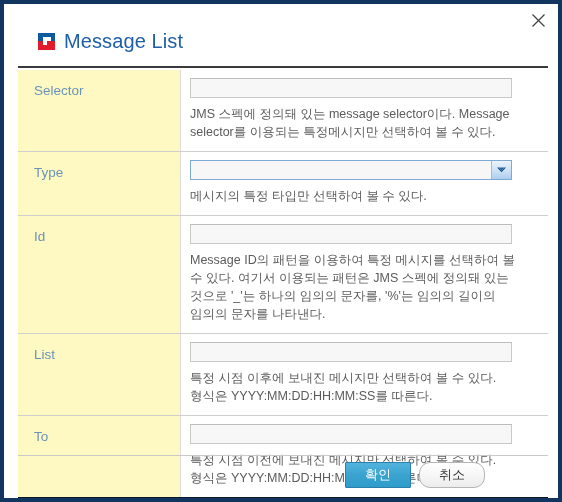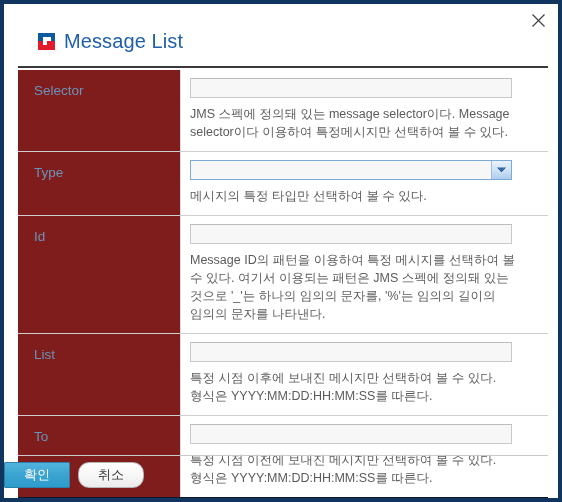--- a/index.html
+++ b/index.html
@@ -94,21 +94,21 @@
   .form-table {
     position: absolute;
     left: 14px;
     top: 66px;
     width: 530px;
     border-collapse: collapse;
     table-layout: fixed;
   }
   .form-row > .label-cell {
     width: 146px;
-    background: #7f1d1d;
+    background: #fef9c3;
     border-right: 1px solid #dcdcdc;
     border-bottom: 1px solid #cfcfcf;
     vertical-align: top;
     padding: 11px 0 12px 16px;
   }
   .form-row > .field-cell {
     background: #ffffff;
     border-bottom: 1px solid #cfcfcf;
     vertical-align: top;
     padding: 8px 0 10px 9px;
@@ -188,21 +188,21 @@
     width: 530px;
     height: 1px;
     background: #c9c9c9;
   }
   .footer {
     position: absolute;
     left: 0;
     top: 458px;
     width: 495px;
     display: flex;
-    justify-content: flex-start;
+    justify-content: flex-end;
     gap: 8px;
     padding-right: 14px;
     box-sizing: border-box;
   }
   .btn {
     font-family: inherit;
     font-size: 13px;
     height: 26px;
     min-width: 66px;
     padding: 0 12px;
@@ -252,21 +252,21 @@
     </div>
 
     <table class="form-table">
       <tbody>
         <tr class="form-row">
           <td class="label-cell">
             <span class="field-label">Selector</span>
           </td>
           <td class="field-cell">
             <input class="text-input" type="text" value="" style="">
-            <div class="help-text">JMS 스펙에 정의돼 있는 message selector이다. Message selector이다 이용하여 특정메시지만 선택하여 볼 수 있다.</div>
+            <div class="help-text">JMS 스펙에 정의돼 있는 message selector이다. Message selector를 이용되는 특정메시지만 선택하여 볼 수 있다.</div>
           </td>
         </tr>
 
         <tr class="form-row">
           <td class="label-cell">
             <span class="field-label">Type</span>
           </td>
           <td class="field-cell">
             <div class="select-wrap">
               <span class="sel-value"></span>

